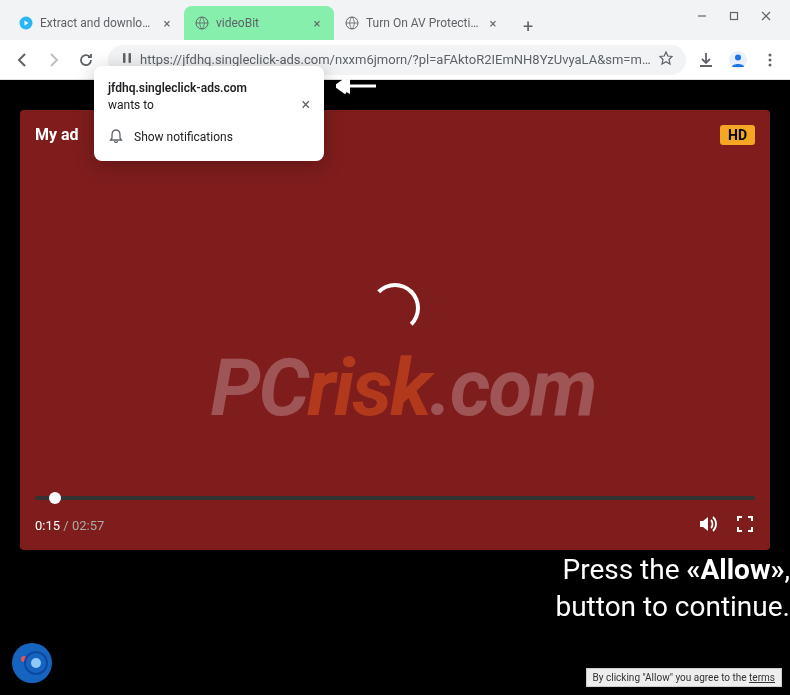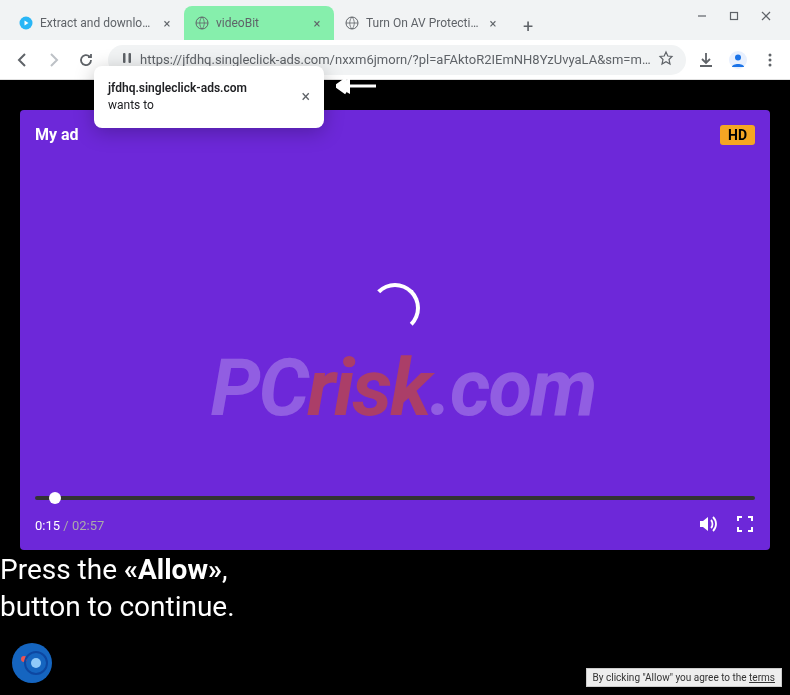--- a/index.html
+++ b/index.html
@@ -19,42 +19,42 @@
 .toolbar { height: 40px; background: #fff; display: flex; align-items: center; padding: 0 8px; gap: 8px; border-bottom: 1px solid #e0e0e0; }
 .nav-btns { display: flex; gap: 4px; }
 .nav-btn { width: 28px; height: 28px; display: flex; align-items: center; justify-content: center; color: #5f6368; }
 .nav-btn.disabled { color: #bdc1c6; }
 .omnibox { flex: 1; height: 30px; background: #f1f3f4; border-radius: 15px; display: flex; align-items: center; padding: 0 12px; gap: 6px; font-size: 13px; color: #5f6368; overflow: hidden; }
 .omnibox-url { white-space: nowrap; overflow: hidden; text-overflow: ellipsis; flex: 1; }
 .toolbar-icons { display: flex; gap: 8px; align-items: center; }
 .toolbar-icon { width: 24px; height: 24px; display: flex; align-items: center; justify-content: center; color: #5f6368; }
 
 .content { position: absolute; top: 80px; left: 0; right: 0; bottom: 0; background: #000; }
-.video-container { position: absolute; top: 30px; left: 20px; right: 20px; bottom: 145px; background: #6d28d9; border-radius: 4px; }
+.video-container { position: absolute; top: 30px; left: 20px; right: 20px; bottom: 145px; background: #7f1d1d; border-radius: 4px; }
 .video-title { position: absolute; top: 15px; left: 15px; color: #fff; font-size: 16px; font-weight: bold; }
 .hd-badge { position: absolute; top: 15px; right: 15px; background: #f5a623; color: #000; padding: 2px 8px; font-weight: bold; font-size: 14px; border-radius: 3px; }
 .spinner { position: absolute; top: 45%; left: 50%; transform: translate(-50%, -50%); width: 50px; height: 50px; border: 4px solid transparent; border-top-color: #fff; border-right-color: #fff; border-radius: 50%; animation: spin 1s linear infinite; }
 @keyframes spin { to { transform: translate(-50%, -50%) rotate(360deg); } }
 
 .seek-bar { position: absolute; bottom: 50px; left: 15px; right: 15px; height: 4px; background: #333; border-radius: 2px; }
 .seek-knob { position: absolute; left: 2%; top: -4px; width: 12px; height: 12px; background: #fff; border-radius: 50%; }
 .player-controls { position: absolute; bottom: 12px; left: 15px; right: 15px; display: flex; align-items: center; justify-content: space-between; color: #fff; font-size: 13px; gap: 40px; }
 .time-display .duration { color: #aaa; }
 .right-controls { display: flex; gap: 16px; align-items: center; }
 
-.bottom-text { position: absolute; bottom: 70px; left: 0; right: 0; text-align: left; color: #fff; font-size: 28px; line-height: 1.3; }
+.bottom-text { position: absolute; bottom: 70px; left: 0; right: 0; text-align: right; color: #fff; font-size: 28px; line-height: 1.3; }
 .bottom-text .allow-word { font-weight: bold; }
 
 .terms-bar { position: absolute; bottom: 8px; right: 8px; background: #eee; border: 1px solid #ccc; padding: 3px 6px; font-size: 10px; color: #333; }
 .terms-bar .link { text-decoration: underline; }
 
 .chat-bubble { position: absolute; bottom: 10px; left: 10px; width: 44px; height: 44px; }
 
 .notification-prompt { position: absolute; top: 66px; left: 94px; width: 230px; background: #fff; border-radius: 8px; box-shadow: 0 4px 20px rgba(0,0,0,0.25); padding: 14px; z-index: 100; }
-.prompt-header { display: flex; justify-content: space-between; align-items: center; gap: 20px; }
+.prompt-header { display: flex; justify-content: space-between; align-items: flex-end; gap: 20px; }
 .prompt-text { font-size: 12px; color: #202124; line-height: 1.4; }
 .prompt-text strong { font-weight: 600; }
 .prompt-close { font-size: 16px; color: #5f6368; cursor: pointer; }
 .prompt-option { display: flex; align-items: center; gap: 10px; margin-top: 14px; font-size: 12px; color: #202124; }
 .prompt-buttons { display: flex; gap: 8px; justify-content: flex-end; margin-top: 14px; }
 .prompt-btn { background: #e8eaed; border: none; border-radius: 16px; padding: 7px 18px; font-size: 12px; color: #1a73e8; cursor: pointer; }
 
 .arrow-indicator { position: absolute; top: 76px; left: 336px; z-index: 101; }
 
 .watermark { position: absolute; top: 50%; left: 50%; transform: translate(-50%, -50%); font-size: 80px; font-style: italic; font-weight: bold; color: rgba(255,255,255,0.25); pointer-events: none; font-family: Georgia, serif; letter-spacing: -2px; margin-left: 8px; }
@@ -216,20 +216,26 @@
   </div>
 </div>
 
 <div class="notification-prompt">
   <div class="prompt-header">
     <div class="prompt-text">
       <strong>jfdhq.singleclick-ads.com</strong> <span>wants to</span>
     </div>
     <div class="prompt-close">×</div>
   </div>
+  <div class="prompt-option">
+    <span><svg width="16" height="16" viewBox="0 0 16 16">
+          <path d="M8 2 C5 2 4 4 4 7 L4 10 L2.5 12 L13.5 12 L12 10 L12 7 C12 4 11 2 8 2 Z M6.5 13 C6.5 14 7 14.5 8 14.5 C9 14.5 9.5 14 9.5 13" fill="none" stroke="#5f6368" stroke-width="1.3"></path>
+        </svg></span>
+    <span>Show notifications</span>
+  </div>
 </div>
 
 <div class="arrow-indicator">
   <svg width="40" height="20" viewBox="0 0 40 20">
       <path d="M40 10 L10 10 M10 10 L0 10 L10 3 M0 10 L10 17" fill="none" stroke="#fff" stroke-width="3"></path>
       <path d="M0 10 L14 2 L14 18 Z" fill="#fff"></path>
     </svg>
 </div>
 
 </body></html>

